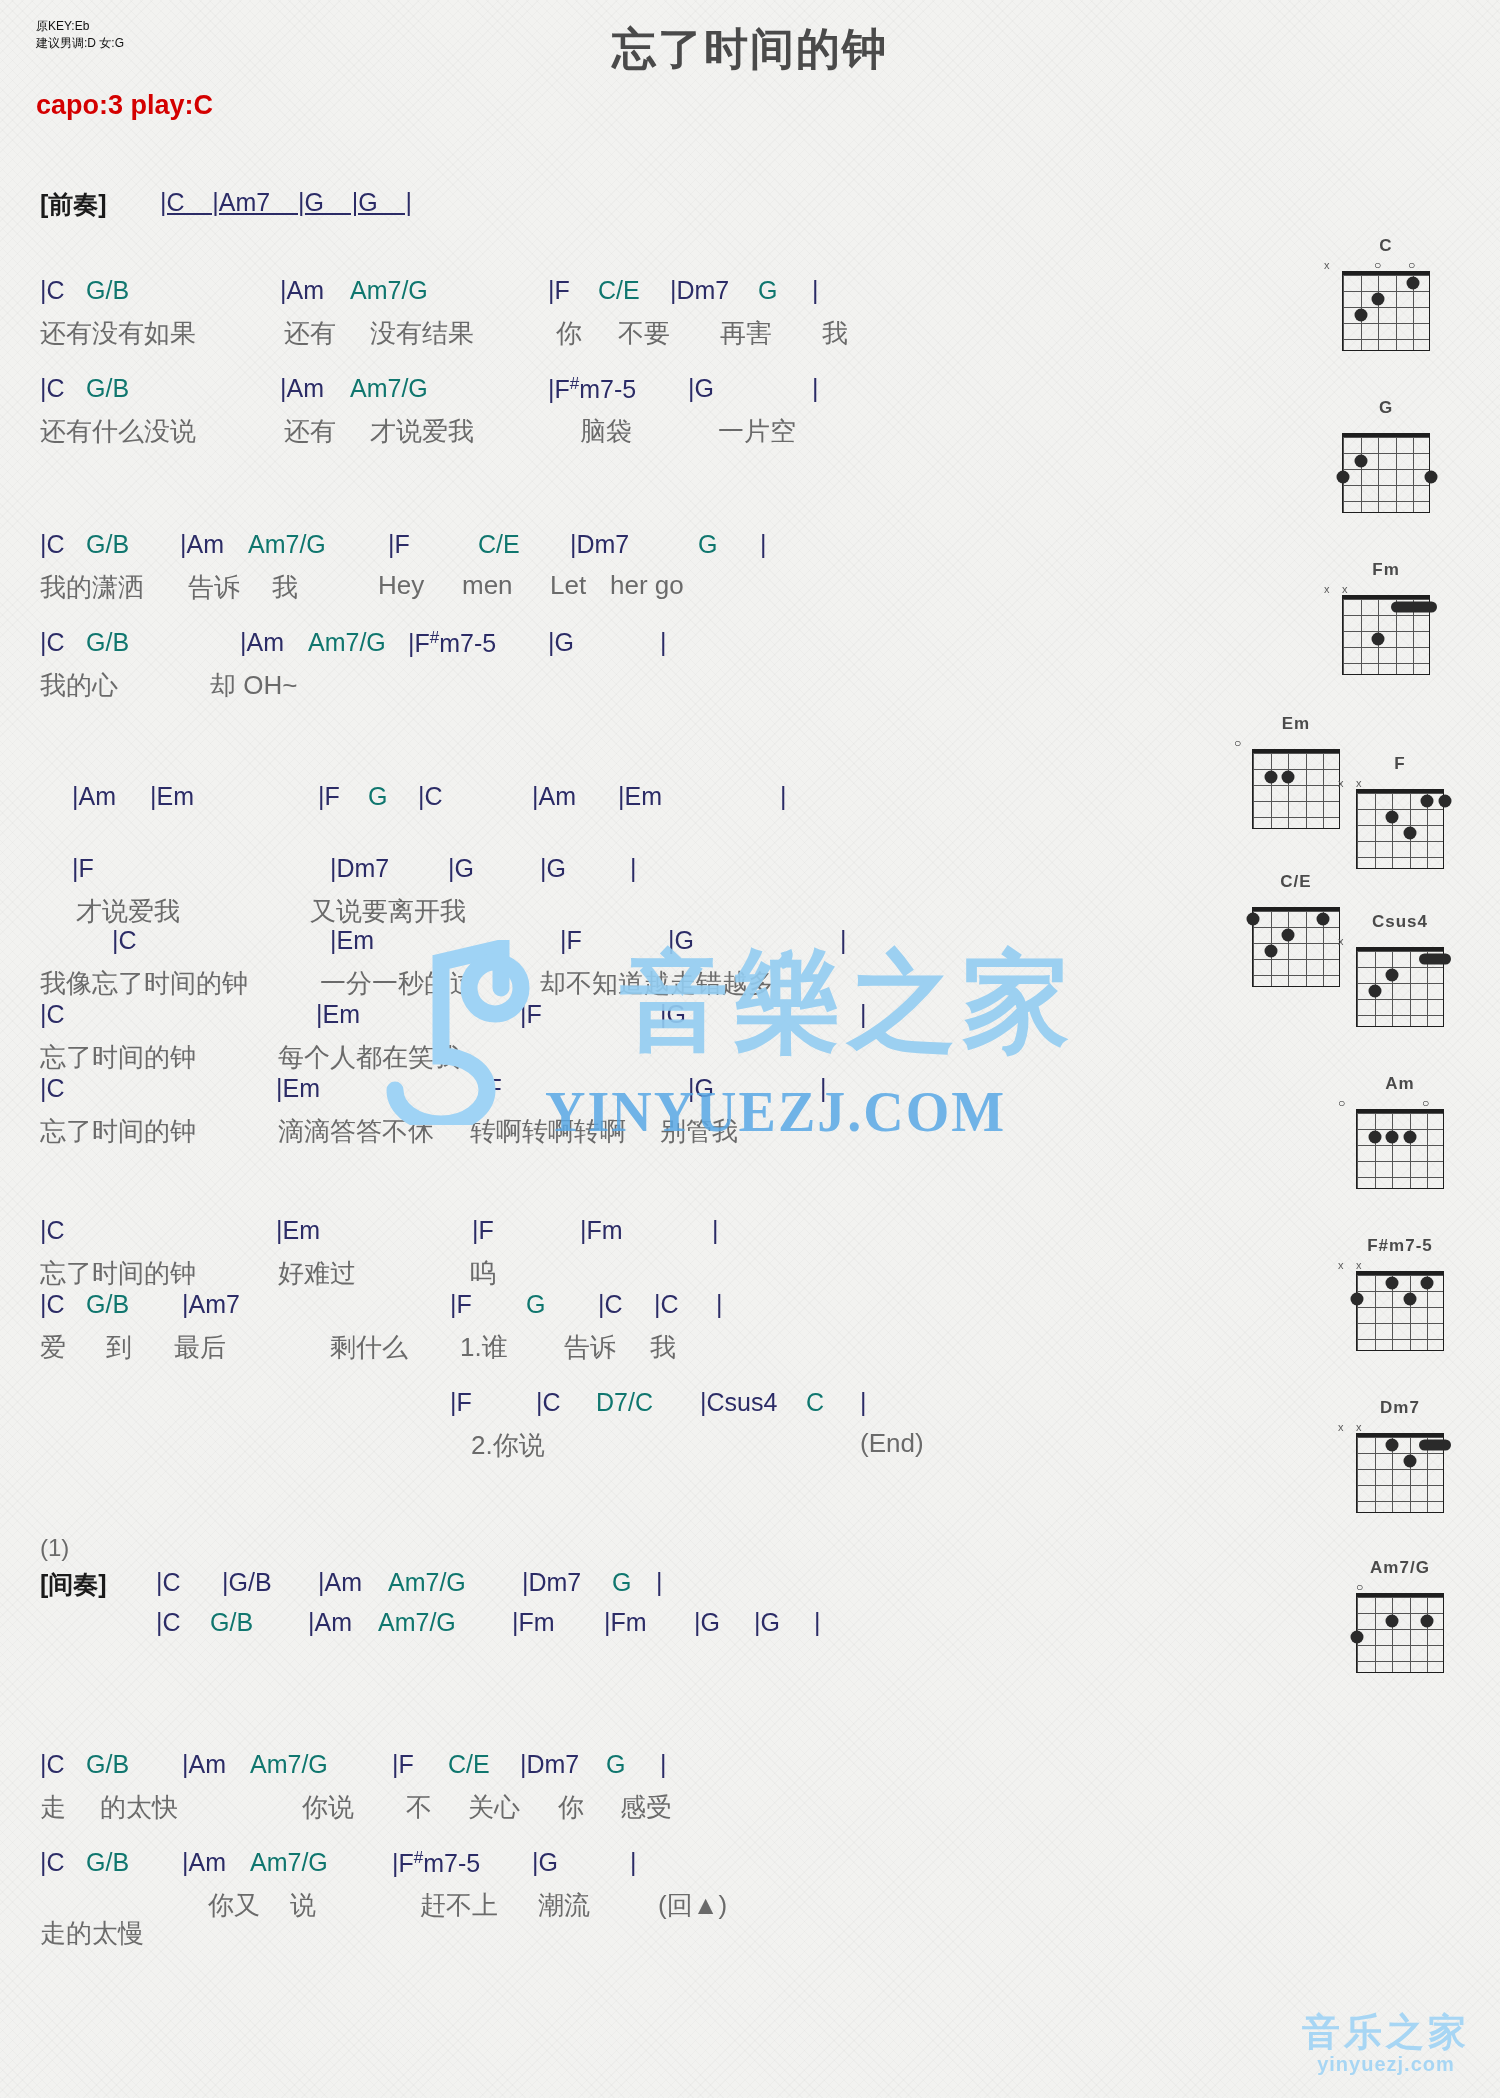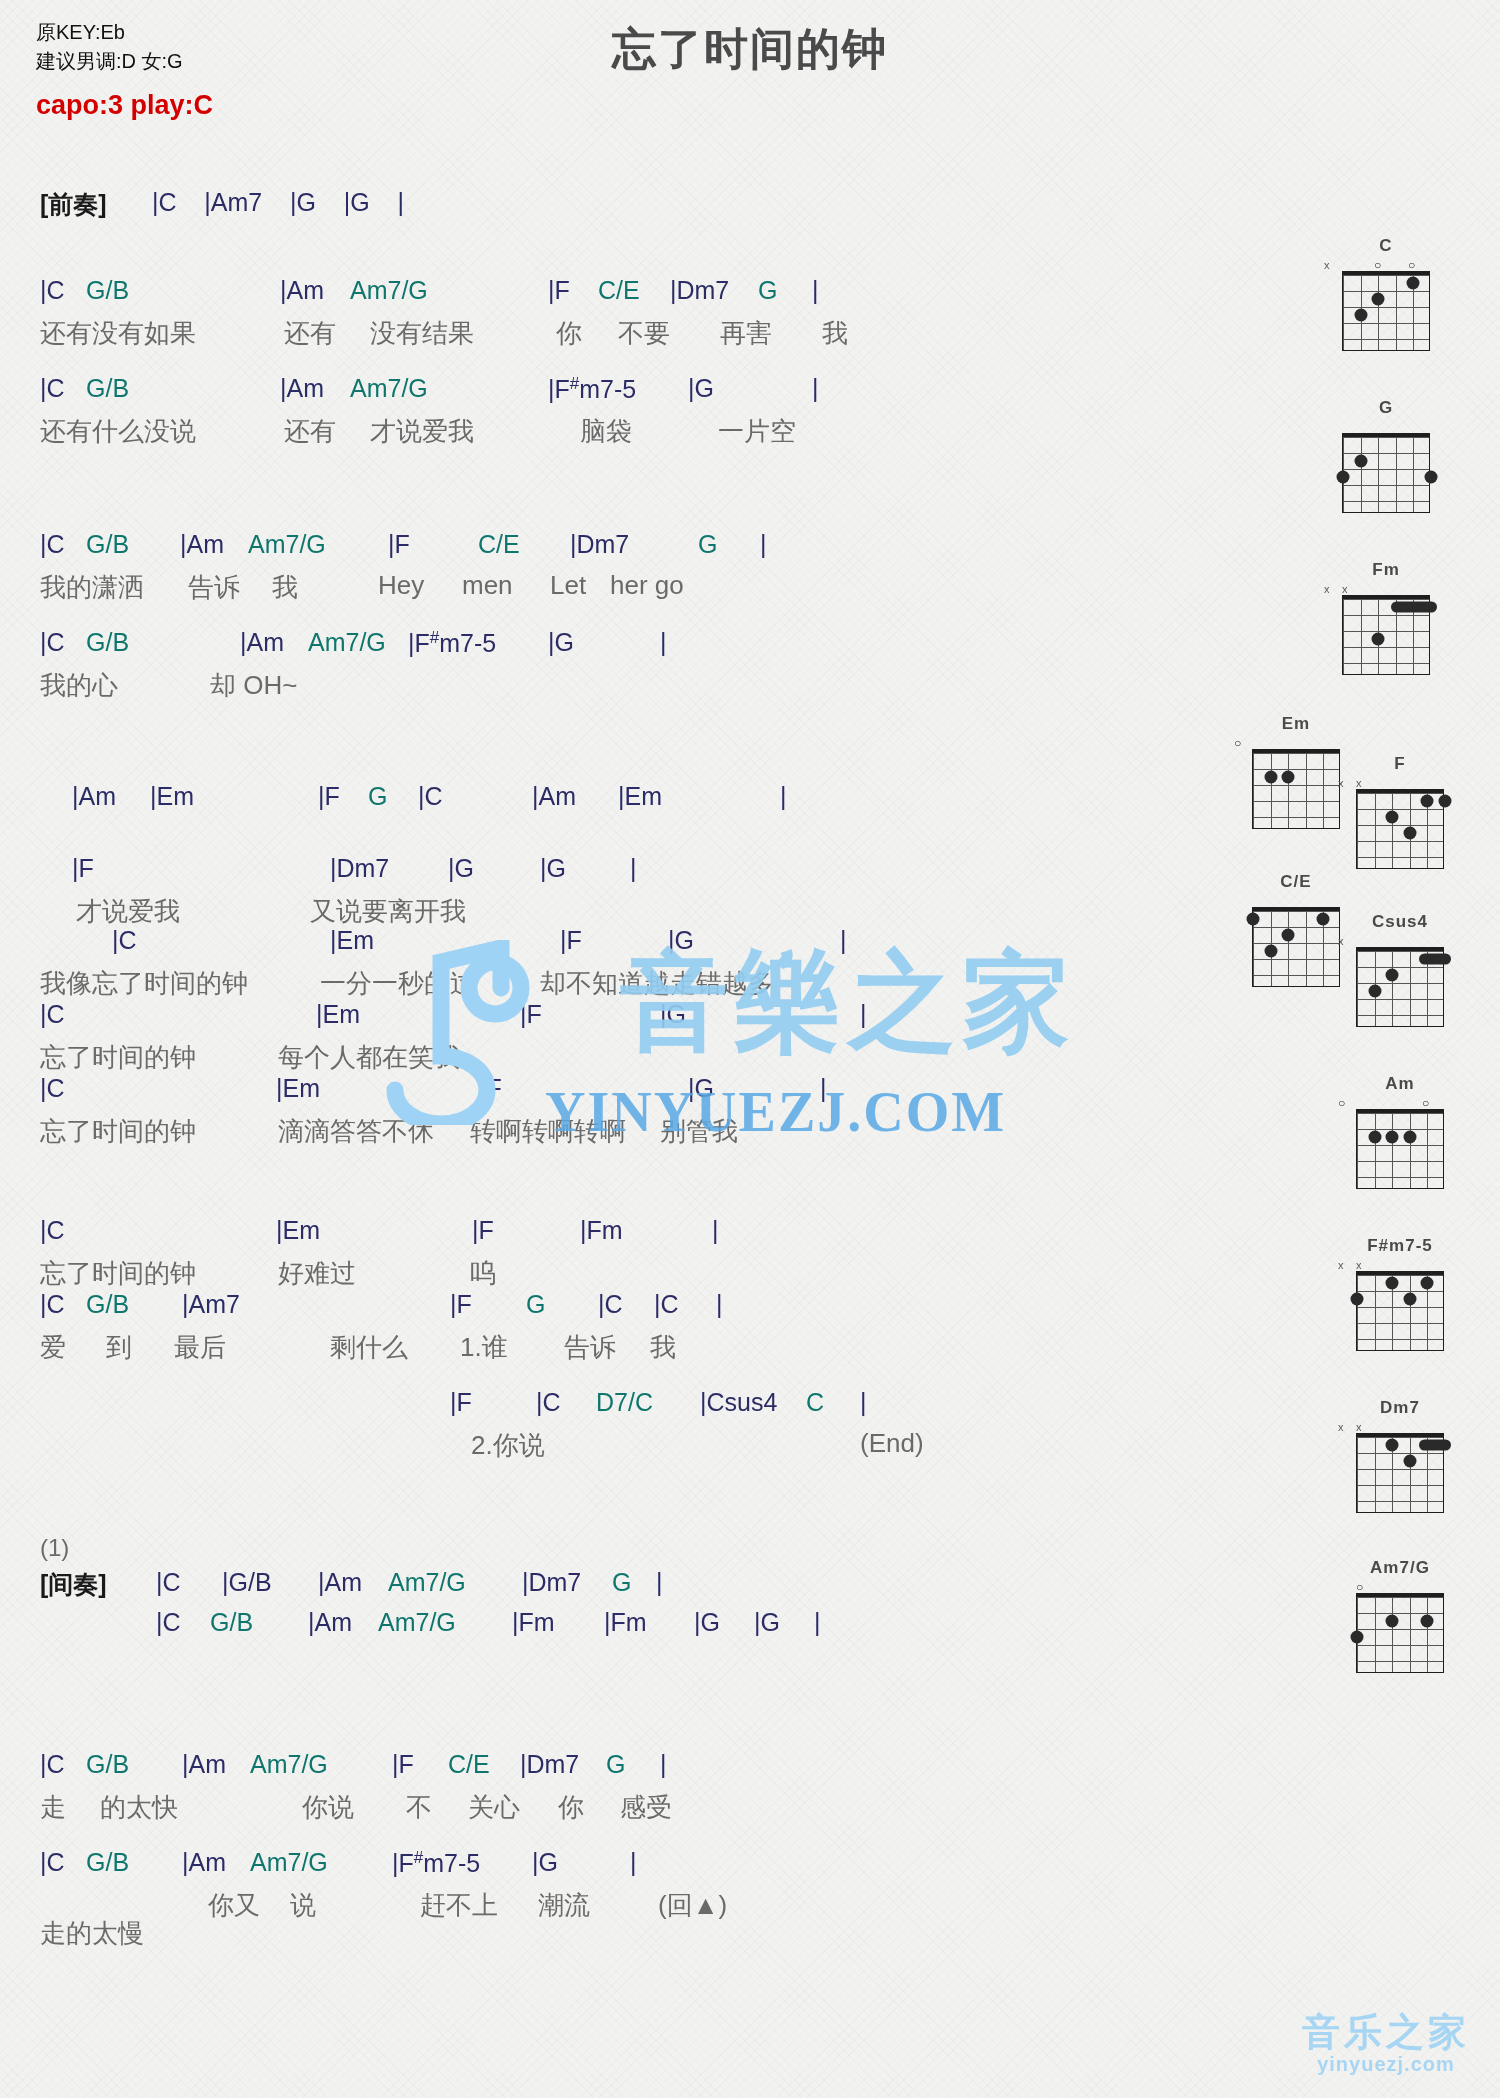--- a/index.html
+++ b/index.html
@@ -11,21 +11,21 @@
   
   .paper-texture{
     position:absolute;inset:0;pointer-events:none;
     background-image:
       repeating-linear-gradient(45deg, rgba(0,0,0,.018) 0 1px, transparent 1px 7px),
       repeating-linear-gradient(-45deg, rgba(0,0,0,.018) 0 1px, transparent 1px 7px);
   }
   .sheet{position:absolute;inset:0;}
 
   
-  .hdr-key{position:absolute;left:36px;top:18px;font-size:20px;color:#111;line-height:1.45;white-space:pre-line;}
+  .hdr-key{position:absolute;left:36px;top:18px;font-size:12px;color:#111;line-height:1.45;white-space:pre-line;}
   .hdr-capo{position:absolute;left:36px;top:90px;font-size:27px;color:#d40000;font-weight:bold;}
   .hdr-title{position:absolute;left:0;right:0;top:20px;text-align:center;font-size:44px;color:#4a4a4a;font-weight:bold;letter-spacing:2px;}
   .hdr-credits{position:absolute;left:1008px;top:62px;font-size:19px;color:#6d6d6d;line-height:1.55;}
   .hdr-credits div{white-space:pre;}
 
   
   .block{position:absolute;}
   .crow{position:relative;height:40px;}
   .lrow{position:relative;height:44px;}
   .tok{position:absolute;white-space:pre;}
@@ -67,21 +67,21 @@
   <div class="hdr-key"><span>原KEY:Eb</span><br><span>建议男调:D 女:G</span></div>
 
   <div class="hdr-capo">capo:3 play:C</div>
 
   <div class="hdr-title">忘了时间的钟</div>
 
 
   <div class="block" style="left:40px;top:188px;width:1200px;">
     <div class="crow">
       <span class="tok sec" style="left:0;">[前奏]</span>
-      <span class="tok bar" style="left:112px;">|C    |Am7    |G    |G    |</span>
+      <span class="tok bar" style="left:120px;text-decoration:underline;">|C    |Am7    |G    |G    |</span>
     </div>
   </div>
 
   <div class="block" style="left:40px;top:276px;width:1200px;">
     <div class="crow">
       <span class="tok bar" style="left:0;">|C</span>
       <span class="tok ch" style="left:46px;">G/B</span>
       <span class="tok bar" style="left:240px;">|Am</span>
       <span class="tok ch" style="left:310px;">Am7/G</span>
       <span class="tok bar" style="left:508px;">|F</span>

